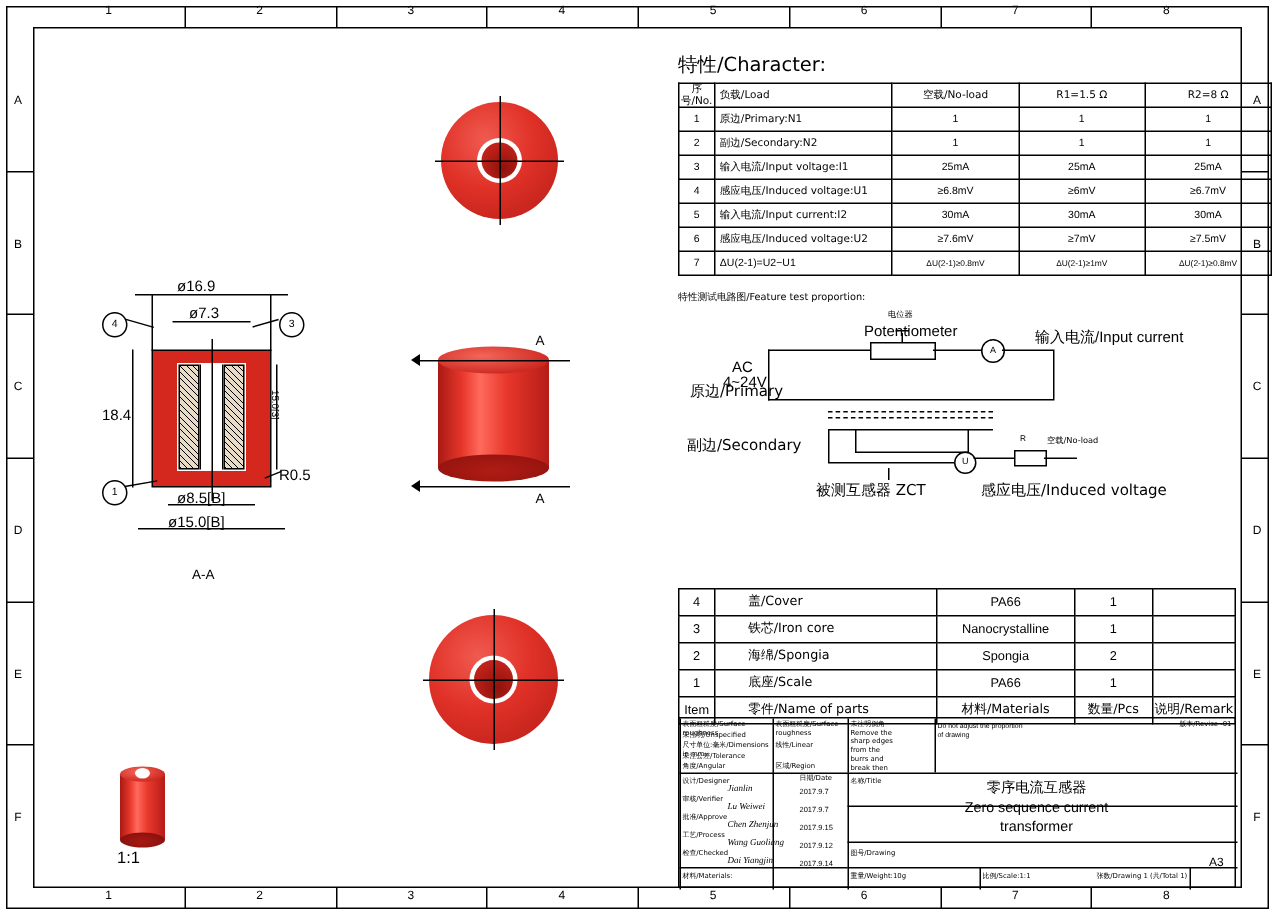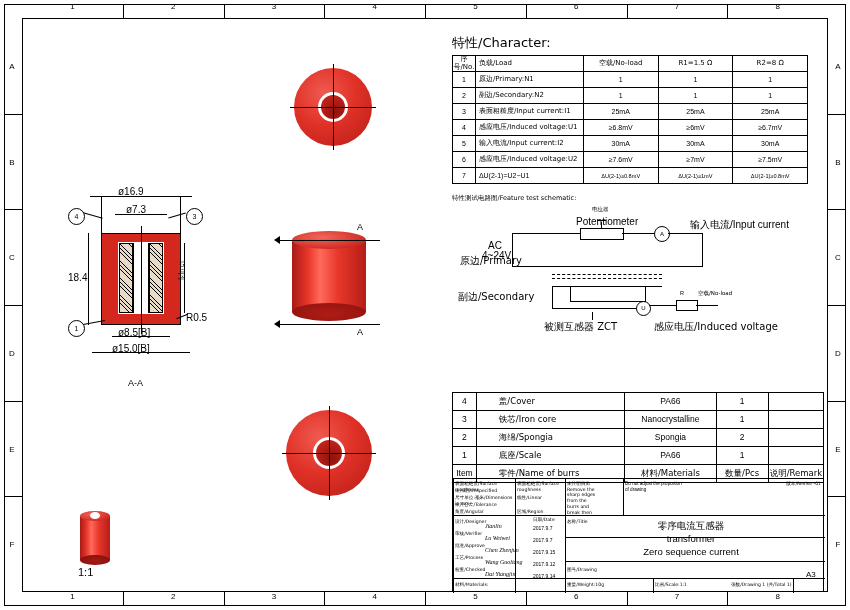--- a/index.html
+++ b/index.html
@@ -14,21 +14,21 @@
   .tickline{position:absolute;background:#000;}
 
   
   .lbl{position:absolute;font-size:10px;white-space:nowrap;}
   .cn{font-family:"DejaVu Sans",sans-serif;}
 
   
   #char-title{position:absolute;left:452px;top:34px;font-size:13px;}
   table.ct{position:absolute;border-collapse:collapse;font-size:7px;}
   table.ct td{border:0.8px solid #000;text-align:center;padding:0;height:15px;line-height:1.1;}
-  #char-table{left:452px;top:55px;width:356px;}
+  #char-table{left:452px;top:55px;width:396px;}
   #char-table td.no{width:22px;}
   #char-table td.load{width:110px;text-align:left;padding-left:3px;}
   #char-table td.v{width:80px;}
   #char-table td.small{font-size:5.6px;}
   #feature-cap{position:absolute;left:452px;top:194px;font-size:6.5px;}
 
   
   #parts-table{left:452px;top:392px;width:372px;}
   #parts-table td{height:17px;font-size:8.5px;}
   #parts-table td.n{width:24px;}
@@ -142,21 +142,21 @@
       </tr>
       <tr>
         <td class="no">2</td>
         <td class="load cn">副边/Secondary:N2</td>
         <td class="v">1</td>
         <td class="v">1</td>
         <td class="v">1</td>
       </tr>
       <tr>
         <td class="no">3</td>
-        <td class="load cn">表面粗糙度/Input current:I1</td>
+        <td class="load cn">输入电流/Input voltage:I1</td>
         <td class="v">25mA</td>
         <td class="v">25mA</td>
         <td class="v">25mA</td>
       </tr>
       <tr>
         <td class="no">4</td>
         <td class="load cn">感应电压/Induced voltage:U1</td>
         <td class="v">≥6.8mV</td>
         <td class="v">≥6mV</td>
         <td class="v">≥6.7mV</td>
@@ -178,21 +178,21 @@
       <tr>
         <td class="no">7</td>
         <td class="load">ΔU(2-1)=U2−U1</td>
         <td class="v small">ΔU(2-1)≥0.8mV</td>
         <td class="v small">ΔU(2-1)≥1mV</td>
         <td class="v small">ΔU(2-1)≥0.8mV</td>
       </tr>
     </tbody>
   </table>
 
-  <div id="feature-cap" class="cn">特性测试电路图/Feature test schematic:</div>
+  <div id="feature-cap" class="cn">特性测试电路图/Feature test proportion:</div>
 
   <div id="schem">
 
     <div class="lbl" style="left:124px;top:14px;">Potentiometer</div>
     <div class="lbl cn" style="left:140px;top:4px;font-size:5.5px;">电位器</div>
 
     <div class="sbox" style="left:128px;top:26px;width:42px;height:10px;"></div>
     <div class="sl" style="left:149px;top:20px;width:0.8px;height:6px;"></div>
     <div class="sl" style="left:145px;top:18px;width:9px;height:0.8px;"></div>
 
@@ -257,21 +257,21 @@
       </tr>
       <tr>
         <td class="n">1</td>
         <td class="nm cn">底座/Scale</td>
         <td class="mt">PA66</td>
         <td class="qt">1</td>
         <td class="rm"></td>
       </tr>
       <tr class="hdr">
         <td class="n">Item</td>
-        <td class="nm cn">零件/Name of burrs</td>
+        <td class="nm cn">零件/Name of parts</td>
         <td class="mt cn">材料/Materials</td>
         <td class="qt cn">数量/Pcs</td>
         <td class="rm cn">说明/Remark</td>
       </tr>
     </tbody>
   </table>
 
   <div id="title-block">
 
     <div class="tb-line" style="left:0;top:0;width:0.9px;height:114px;"></div>
@@ -327,22 +327,22 @@
     <div class="tb-cell cn" style="left:114px;top:40px;">名称/Title</div>
     <div class="tb-cell cn" style="left:114px;top:88px;">图号/Drawing</div>
     <div class="tb-cell cn" style="left:114px;top:103px;">重量/Weight:10g</div>
     <div class="tb-cell cn" style="left:202px;top:103px;">比例/Scale:1:1</div>
     <div class="tb-cell cn" style="left:2px;top:103px;">材料/Materials:</div>
     <div class="tb-cell cn" style="left:278px;top:103px;">张数/Drawing 1 (共/Total 1)</div>
   </div>
 
   <div id="dwg-title">
     <div class="cn">零序电流互感器</div>
+    <div>Zero sequence current</div>
     <div>transformer</div>
-    <div>Zero sequence current</div>
   </div>
   <div id="sheet-size">A3</div>
 
   <div>
     <div class="torus torus-outer" style="left:294px;top:68px;width:78px;height:78px;"></div>
     <div class="torus-hole" style="left:318px;top:92px;width:30px;height:30px;"></div>
     <div class="torus-hole-in" style="left:321px;top:95px;width:24px;height:24px;"></div>
     <div class="cl-black" style="left:290px;top:106.5px;width:86px;height:0.7px;"></div>
     <div class="cl-black" style="left:332.5px;top:64px;width:0.7px;height:86px;"></div>
   </div>

